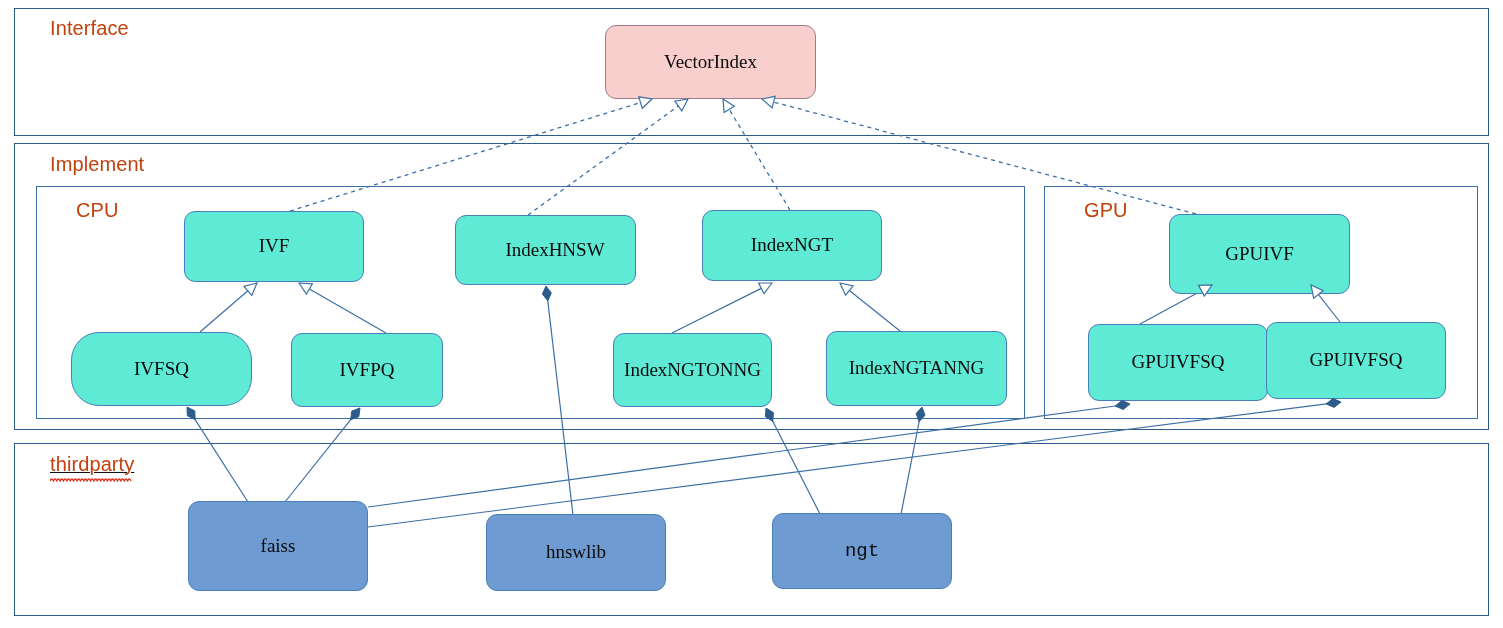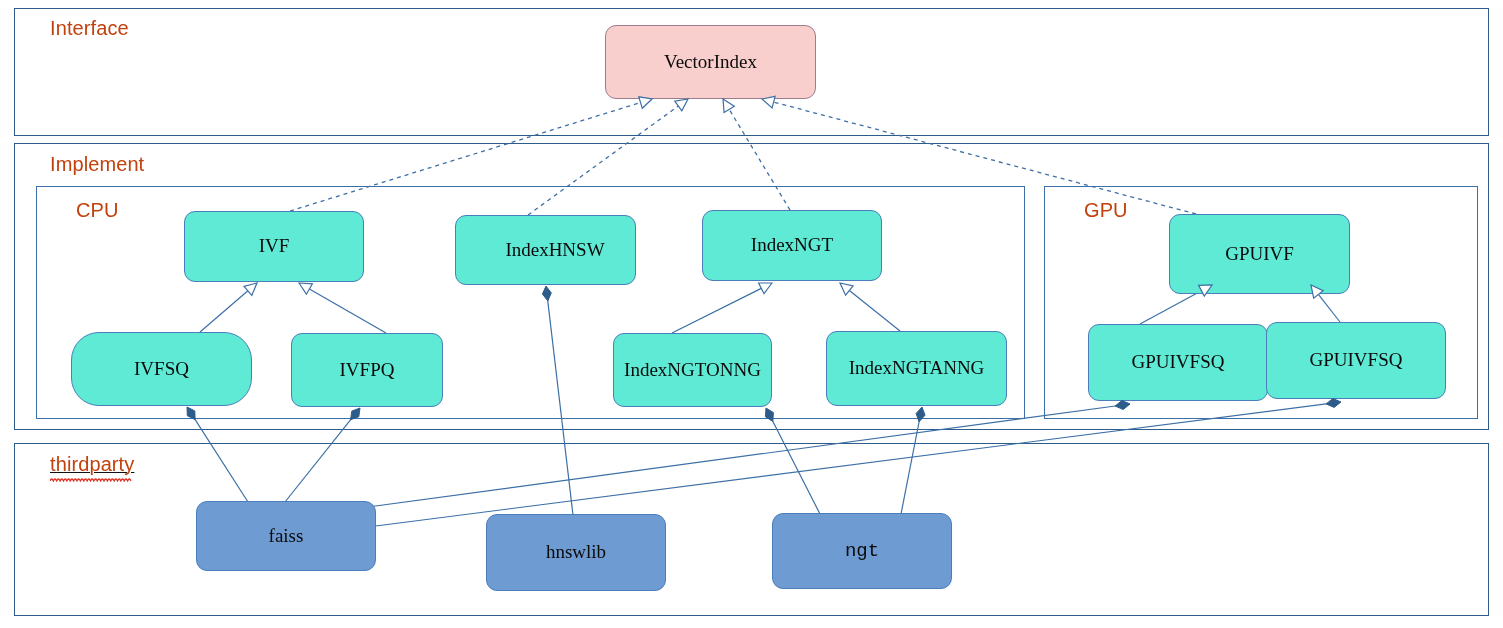--- a/index.html
+++ b/index.html
@@ -249,21 +249,21 @@
       </div>
       <div class="node green" style="left: 1169px; top: 214px; width: 181px; height: 80px;">
         <span>GPUIVF</span>
       </div>
       <div class="node green" style="left: 1064px; top: 324px; width: 180px; height: 77px; margin-left: 24px;">
         <span>GPUIVFSQ</span>
       </div>
       <div class="node green" style="left: 1266px; top: 322px; width: 180px; height: 77px;">
         <span>GPUIVFSQ</span>
       </div>
-      <div class="node blue" style="left: 196px; top: 501px; width: 180px; height: 70px;">
+      <div class="node blue" style="left: 188px; top: 501px; width: 180px; height: 90px;">
         <span>faiss</span>
       </div>
       <div class="node blue" style="left: 486px; top: 514px; width: 180px; height: 77px;">
         <span>hnswlib</span>
       </div>
       <div class="node blue" style="left: 772px; top: 513px; width: 180px; height: 76px; font-family: Liberation Mono, monospace;">
         <span>ngt</span>
       </div>
     </div>
 

